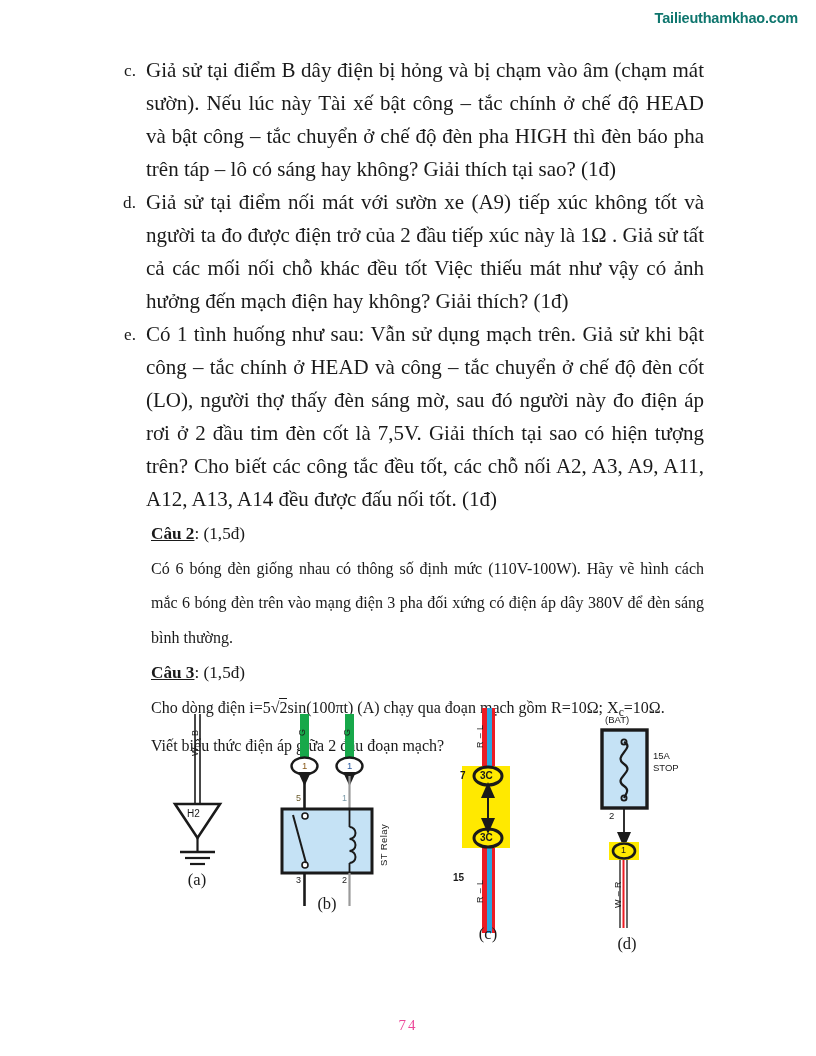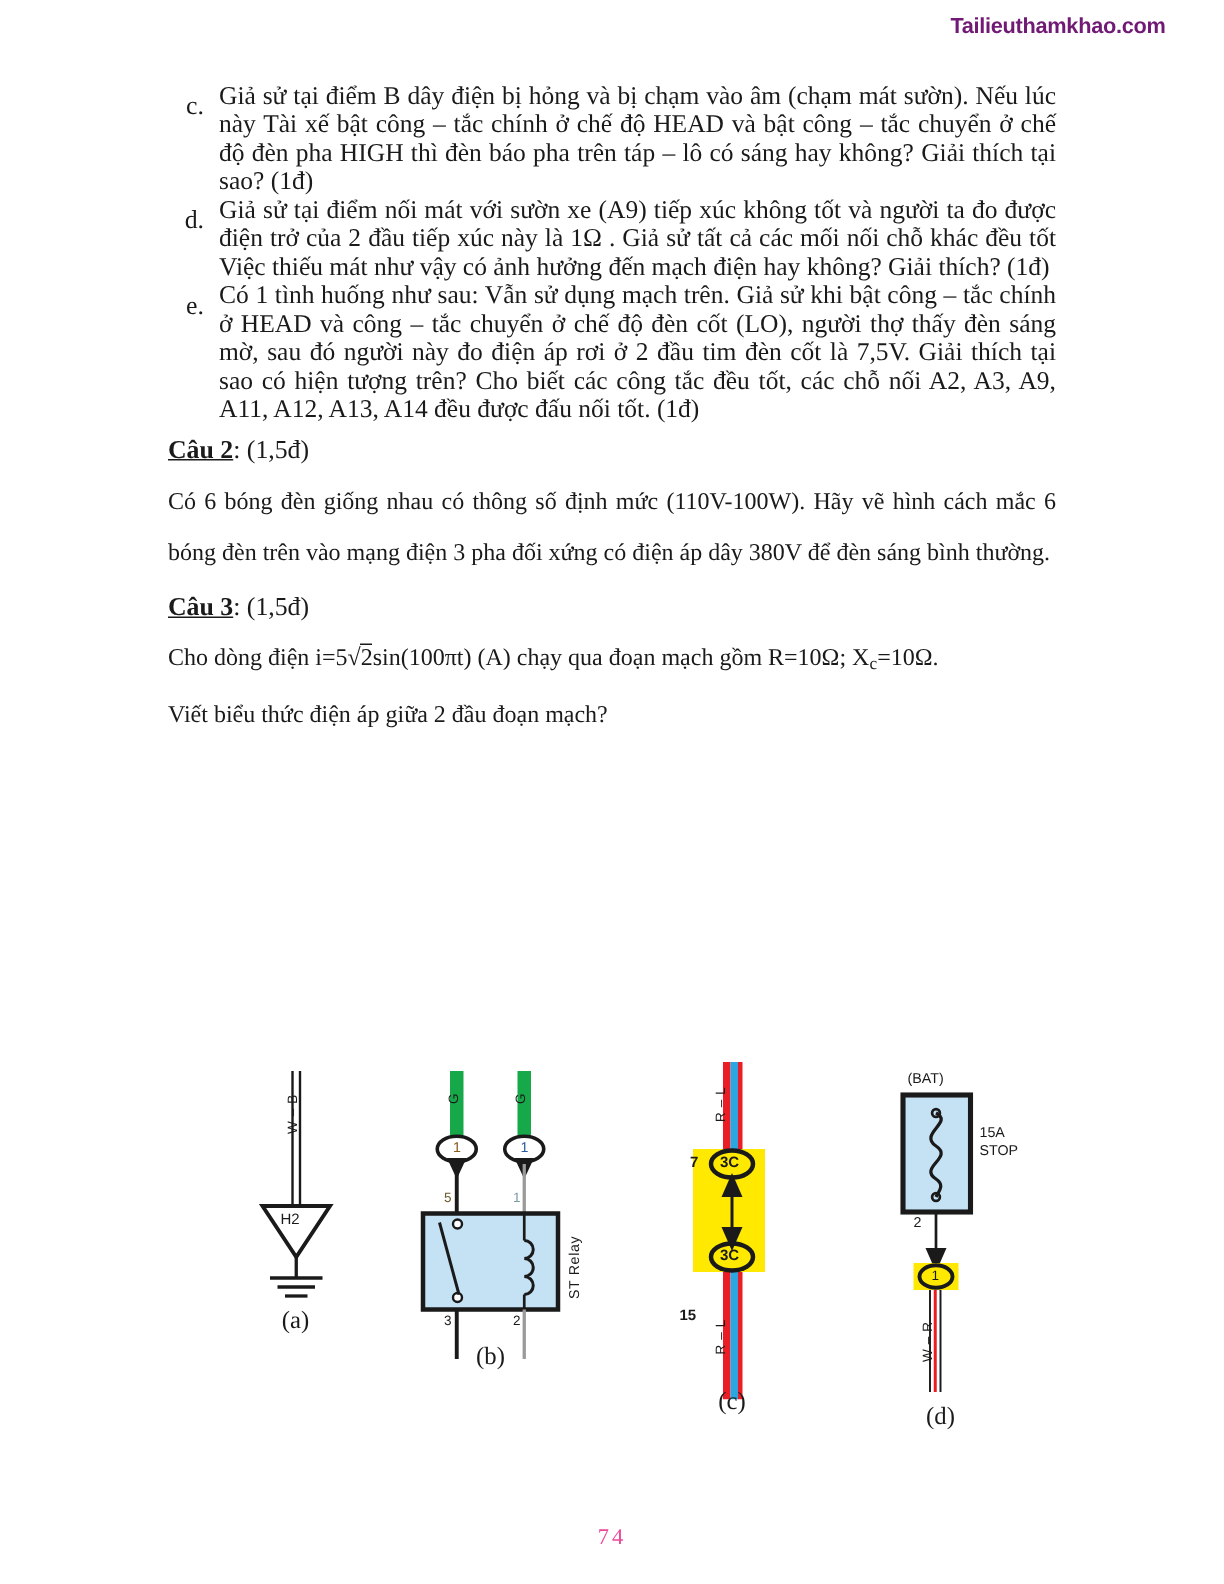--- a/index.html
+++ b/index.html
@@ -19,25 +19,25 @@
     position: relative;
     width: 816px;
     height: 1056px;
     background: #ffffff;
   }
 
   
   .site-mark {
     position: absolute;
     top: 10px;
-    right: 39px;
+    right: 18px;
     font-family: "Liberation Sans", "DejaVu Sans", sans-serif;
     font-size: 14.5px;
     font-weight: 700;
-    color: #701a75;
+    color: #0f766e;
     letter-spacing: -0.2px;
     white-space: nowrap;
   }
 
   
   .content {
     position: absolute;
     left: 112px;
     top: 54px;
     width: 592px;
@@ -51,29 +51,30 @@
     width: 34px;
     flex: 0 0 34px;
     text-align: right;
     padding-right: 10px;
     box-sizing: border-box;
     font-size: 17.2px;
     line-height: 34.5px;
   }
   .para {
     flex: 1 1 auto;
-    font-size: 17px;
-    line-height: 19px;
+    font-size: 21px;
+    line-height: 33px;
     text-align: justify;
     text-justify: inter-word;
     hyphens: none;
   }
 
   .block {
     margin-top: 1px;
+    margin-left: 39px;
   }
   .heading {
     font-size: 17.2px;
     line-height: 34.5px;
     font-weight: 700;
   }
   .heading .hd-label {
     text-decoration: underline;
     font-weight: 700;
   }

